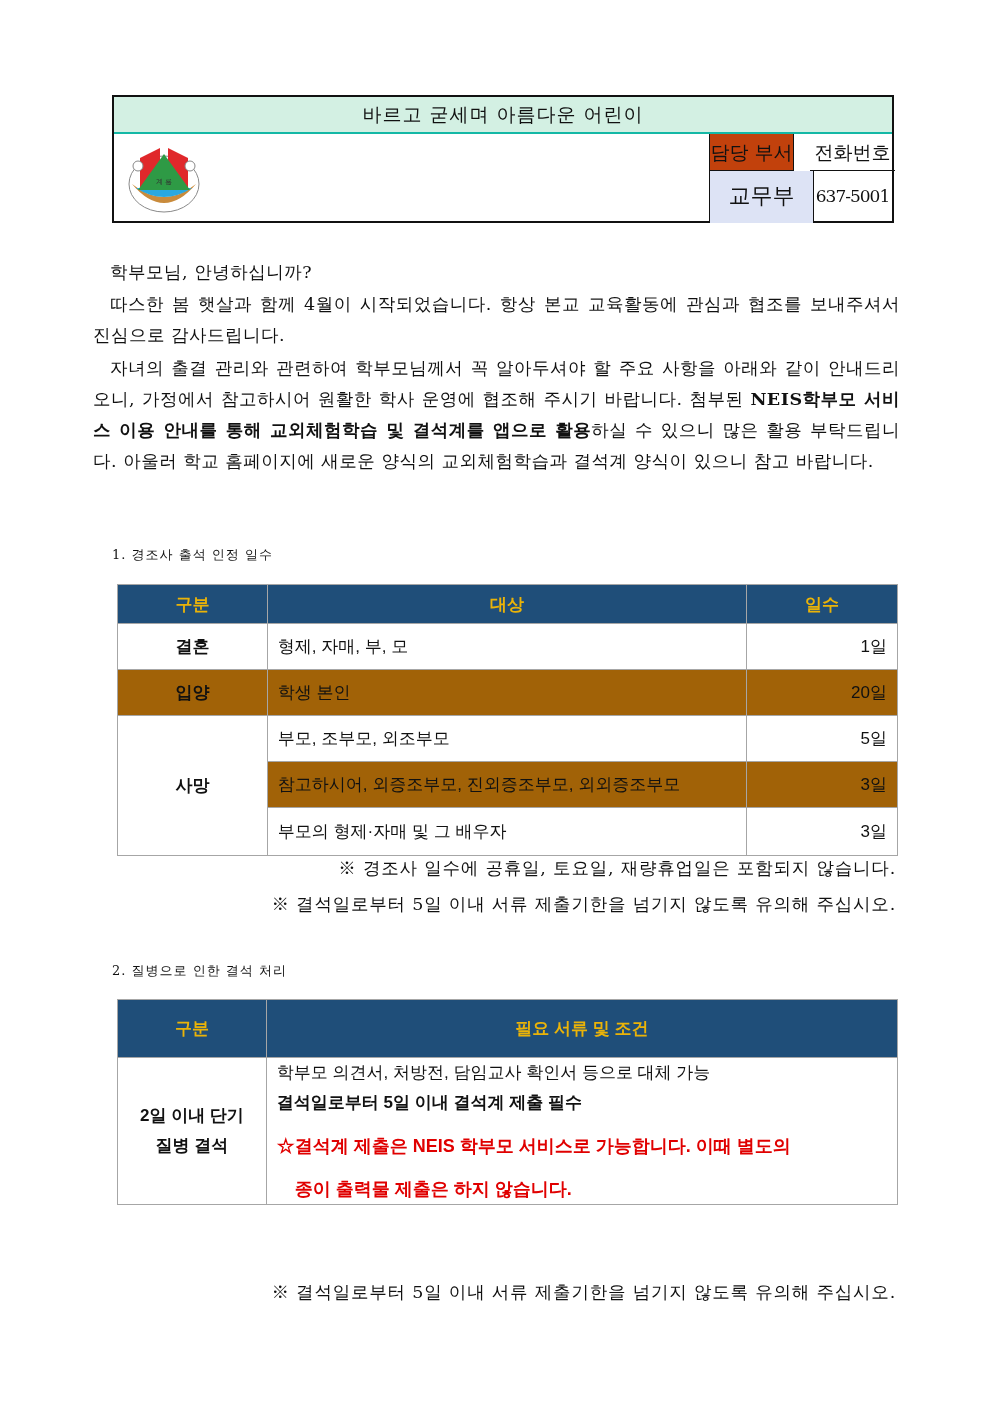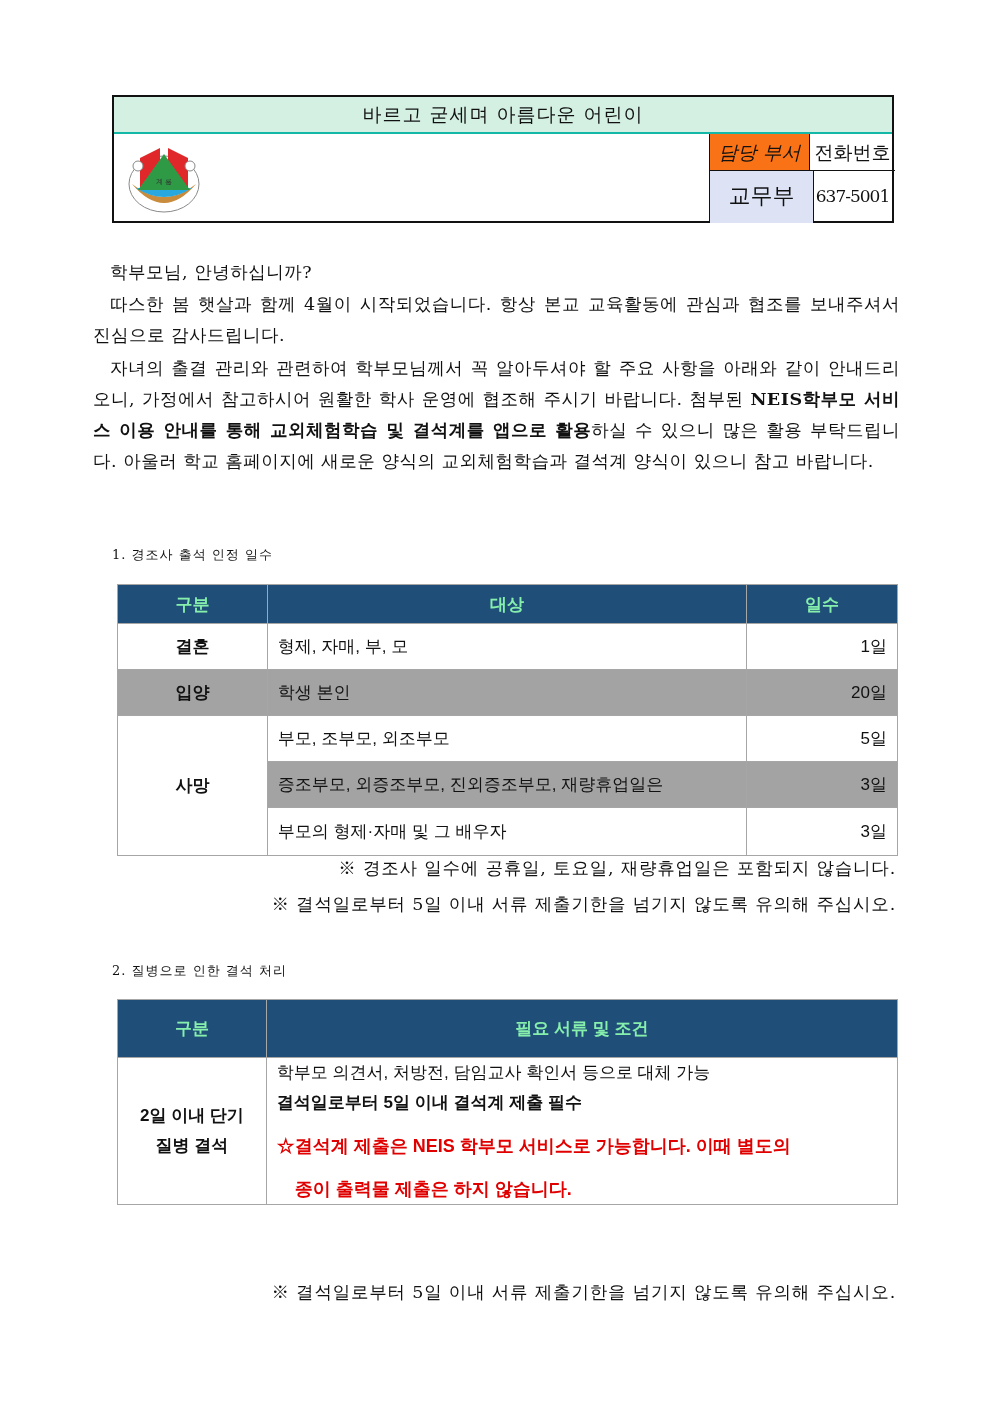--- a/index.html
+++ b/index.html
@@ -4,33 +4,33 @@
 <style>
   html, body { margin:0; padding:0; background:#fff; }
   body { width:992px; height:1403px; position:relative; font-family:"DejaVu Sans", sans-serif; color:#111; overflow:hidden; }
   .hdr { position:absolute; left:112px; top:95px; width:782px; height:128px; border:2px solid #111; box-sizing:border-box; }
   .hdr-motto { height:35px; background:#d3f0e3; border-bottom:2px solid #14b8a6; text-align:center; font-size:19px; line-height:35px; font-family:"DejaVu Serif", serif; letter-spacing:1px; }
   .hdr-row { position:relative; height:89px; }
   .logo { position:absolute; left:12px; top:10px; width:76px; height:70px; }
   .doc-title { position:absolute; left:132px; top:30px; font-size:26px; font-weight:bold; letter-spacing:-1px; font-family:"Liberation Sans", sans-serif; }
   .info { position:absolute; left:595px; top:0; width:185px; height:89px; border-left:1px solid #111; }
   .info .c { position:absolute; box-sizing:border-box; text-align:center; font-family:"DejaVu Serif", serif; }
-  .c1 { left:0; top:0; width:100px; height:37px; background:#f97316; border-right:1px solid #111; border-bottom:1px solid #111; font-size:19px; line-height:36px;font-style:italic; }
+  .c1 { left:0; top:0; width:84px; height:37px; background:#c2410c; border-right:1px solid #111; border-bottom:1px solid #111; font-size:19px; line-height:36px; }
   .c2 { left:100px; top:0; width:85px; height:37px; border-bottom:1px solid #111; font-size:19px; line-height:36px; }
   .c3 { left:0; top:37px; width:104px; height:52px; background:#dde3f5; border-right:1px solid #111; font-size:22px; line-height:50px; }
   .c4 { left:100px; top:37px; width:85px; height:52px; font-size:17px; line-height:50px; letter-spacing:-1px; }
   .para { position:absolute; left:93px; width:807px; font-family:"DejaVu Serif", serif; font-size:17.5px; line-height:31px; text-align:justify; letter-spacing:0.5px; }
   .para b { font-weight:bold; }
   .sec { position:absolute; left:112px; font-family:"DejaVu Serif", serif; font-size:13px; letter-spacing:1px; }
   table { position:absolute; left:117px; width:781px; border-collapse:collapse; font-family:"Liberation Sans", sans-serif; font-size:17px; }
-  th { background:#1f4e79; color:#86efac; font-weight:bold; border:1px solid #a6a6a6; height:36px; }
+  th { background:#1f4e79; color:#eab308; font-weight:bold; border:1px solid #a6a6a6; height:36px; }
   td { border:1px solid #a6a6a6; padding:0 10px; }
   td.k { text-align:center; font-weight:bold; }
   td.n { text-align:right; }
-  tr.alt td { background:#a3a3a3; }
+  tr.alt td { background:#a16207; }
   .note { position:absolute; right:96px; font-family:"DejaVu Serif", serif; font-size:17.5px; letter-spacing:0.8px; }
   .red { color:#e00000; font-weight:bold;margin-top:13px; }
 </style>
 </head>
 <body>
 
 <div class="hdr">
   <div class="hdr-motto">바르고 굳세며 아름다운 어린이</div>
   <div class="hdr-row">
     <svg class="logo" viewBox="0 0 76 70">
@@ -80,21 +80,21 @@
     <td class="k">입양</td>
     <td>학생 본인</td>
     <td class="n">20일</td>
   </tr>
   <tr style="height:46px">
     <td class="k" rowspan="3" style="background:#fff">사망</td>
     <td>부모, 조부모, 외조부모</td>
     <td class="n">5일</td>
   </tr>
   <tr class="alt" style="height:46px">
-    <td>증조부모, 외증조부모, 진외증조부모, 재량휴업일은</td>
+    <td>참고하시어, 외증조부모, 진외증조부모, 외외증조부모</td>
     <td class="n">3일</td>
   </tr>
   <tr style="height:48px">
     <td>부모의 형제·자매 및 그 배우자</td>
     <td class="n">3일</td>
   </tr>
 </tbody>
   </table>
 
 <div class="note" style="top:856px;">※ 경조사 일수에 공휴일, 토요일, 재량휴업일은 포함되지 않습니다.</div>

